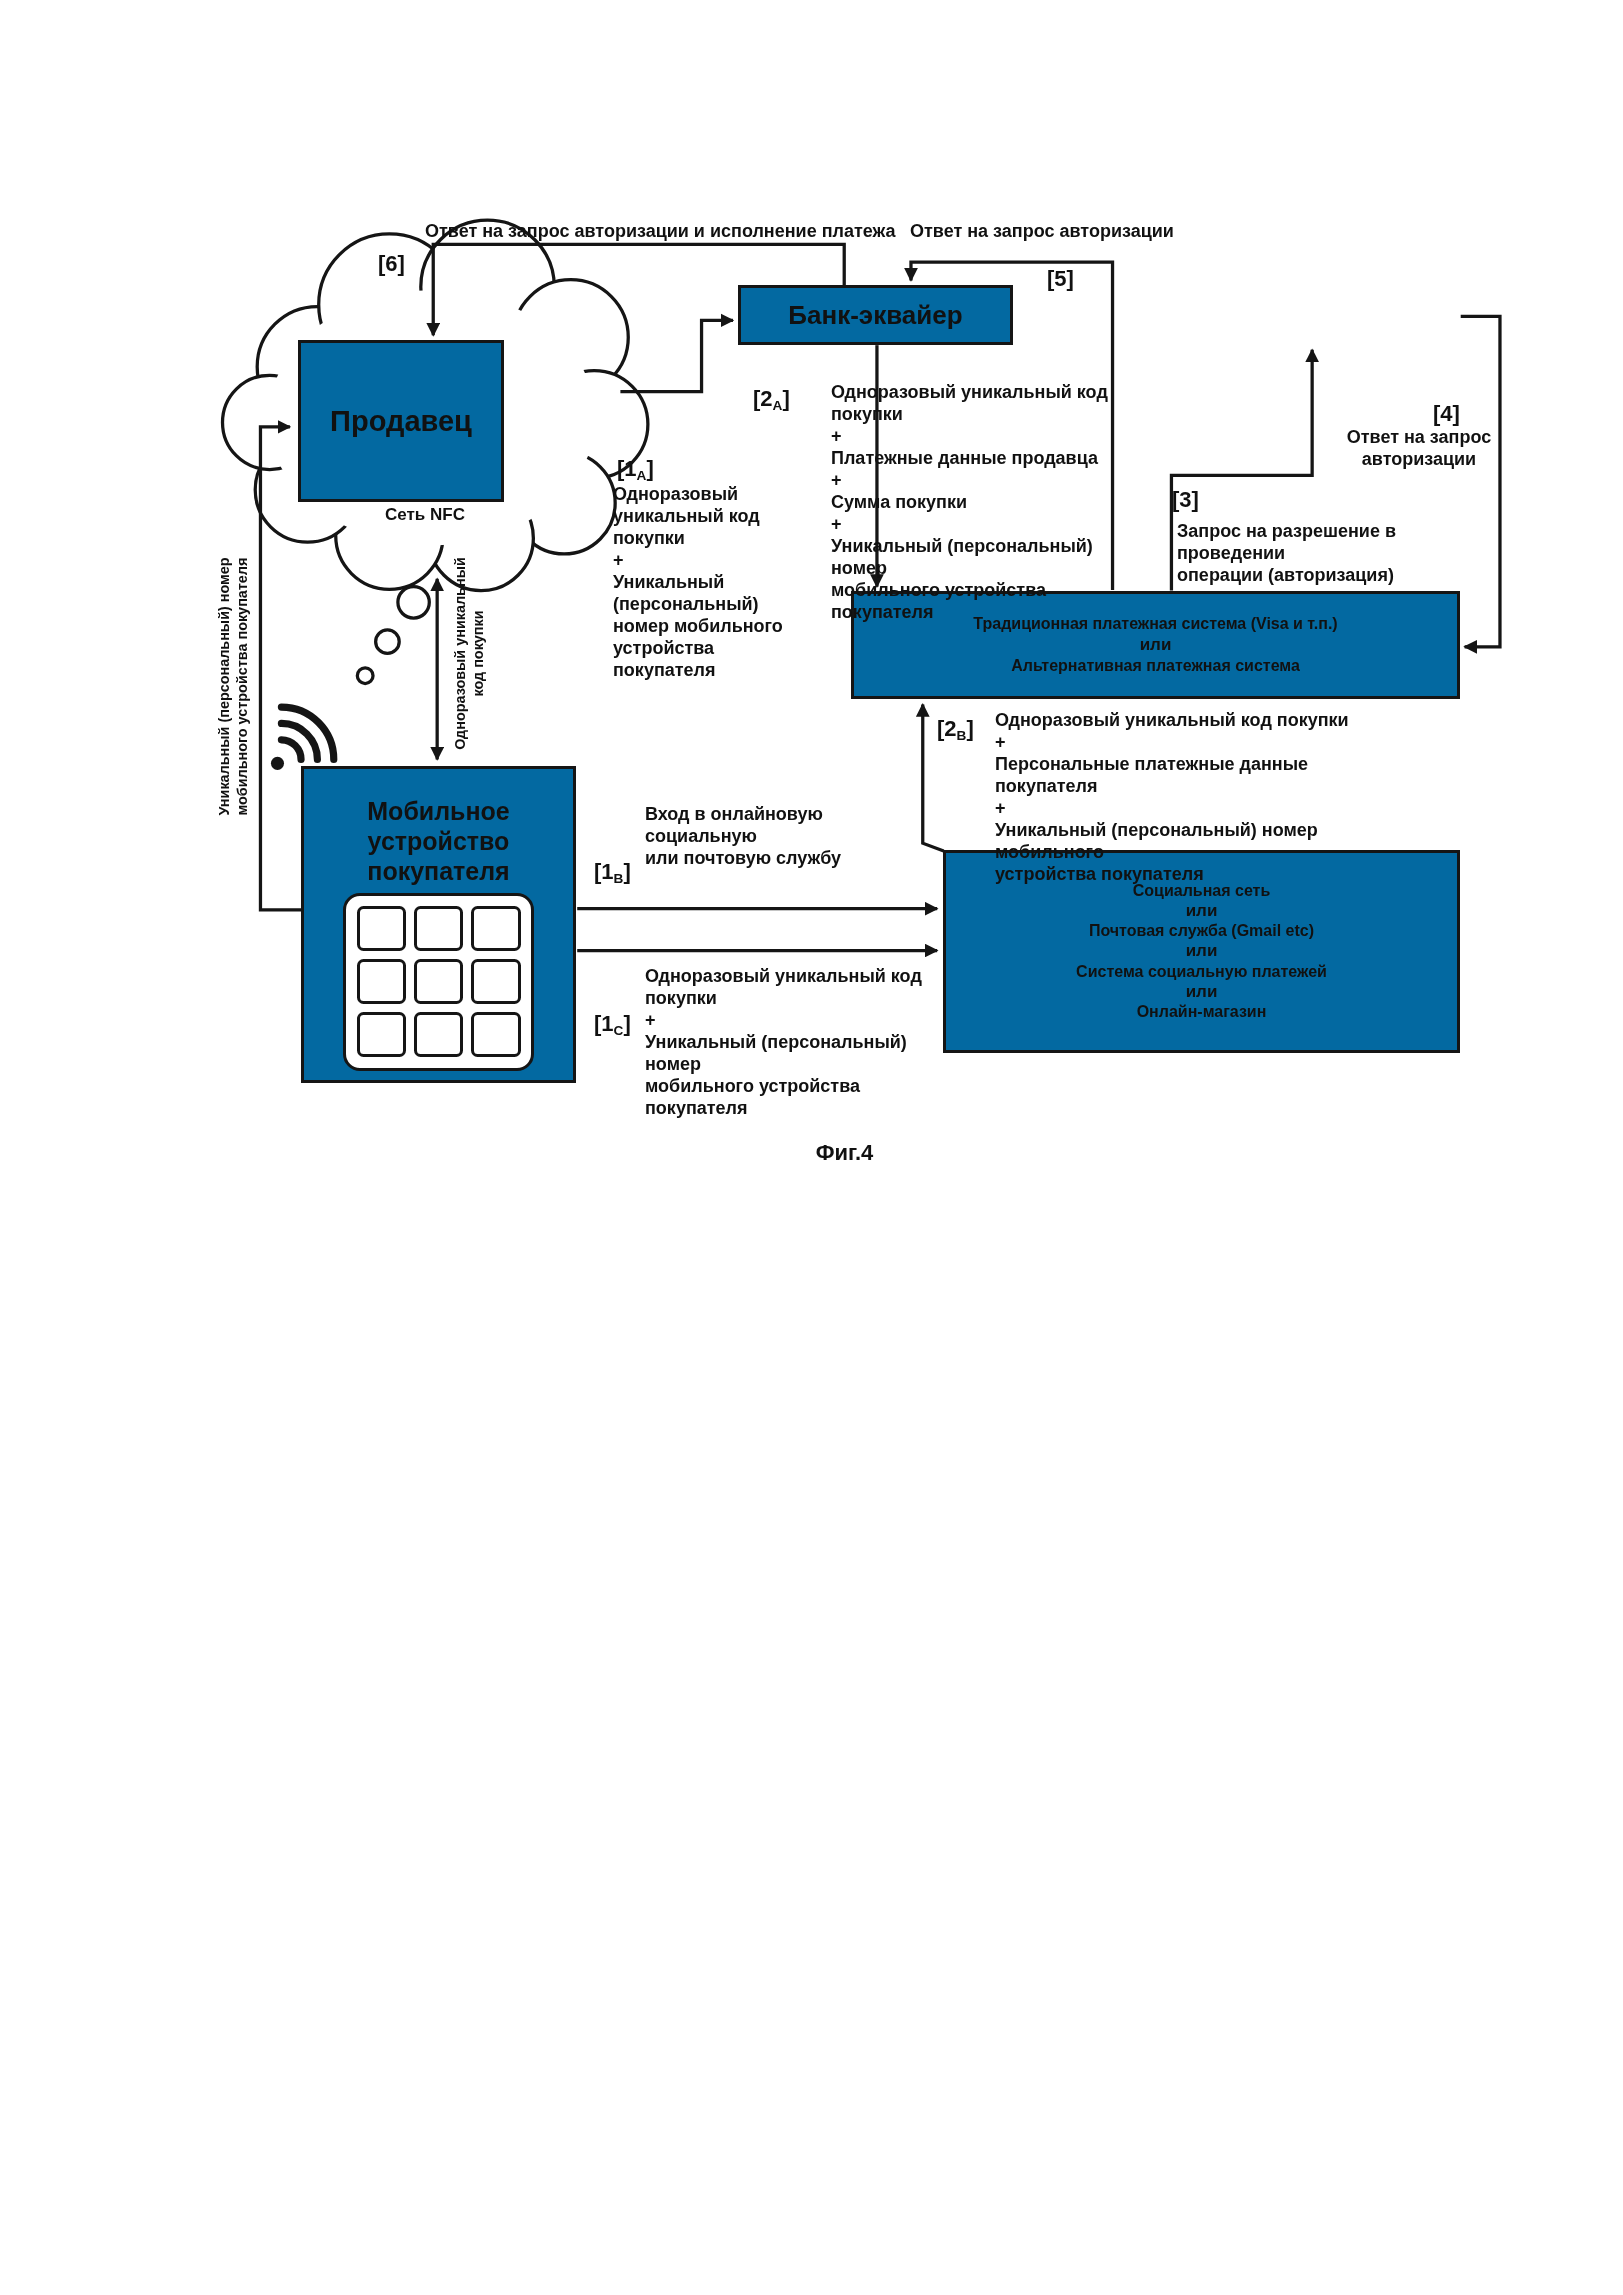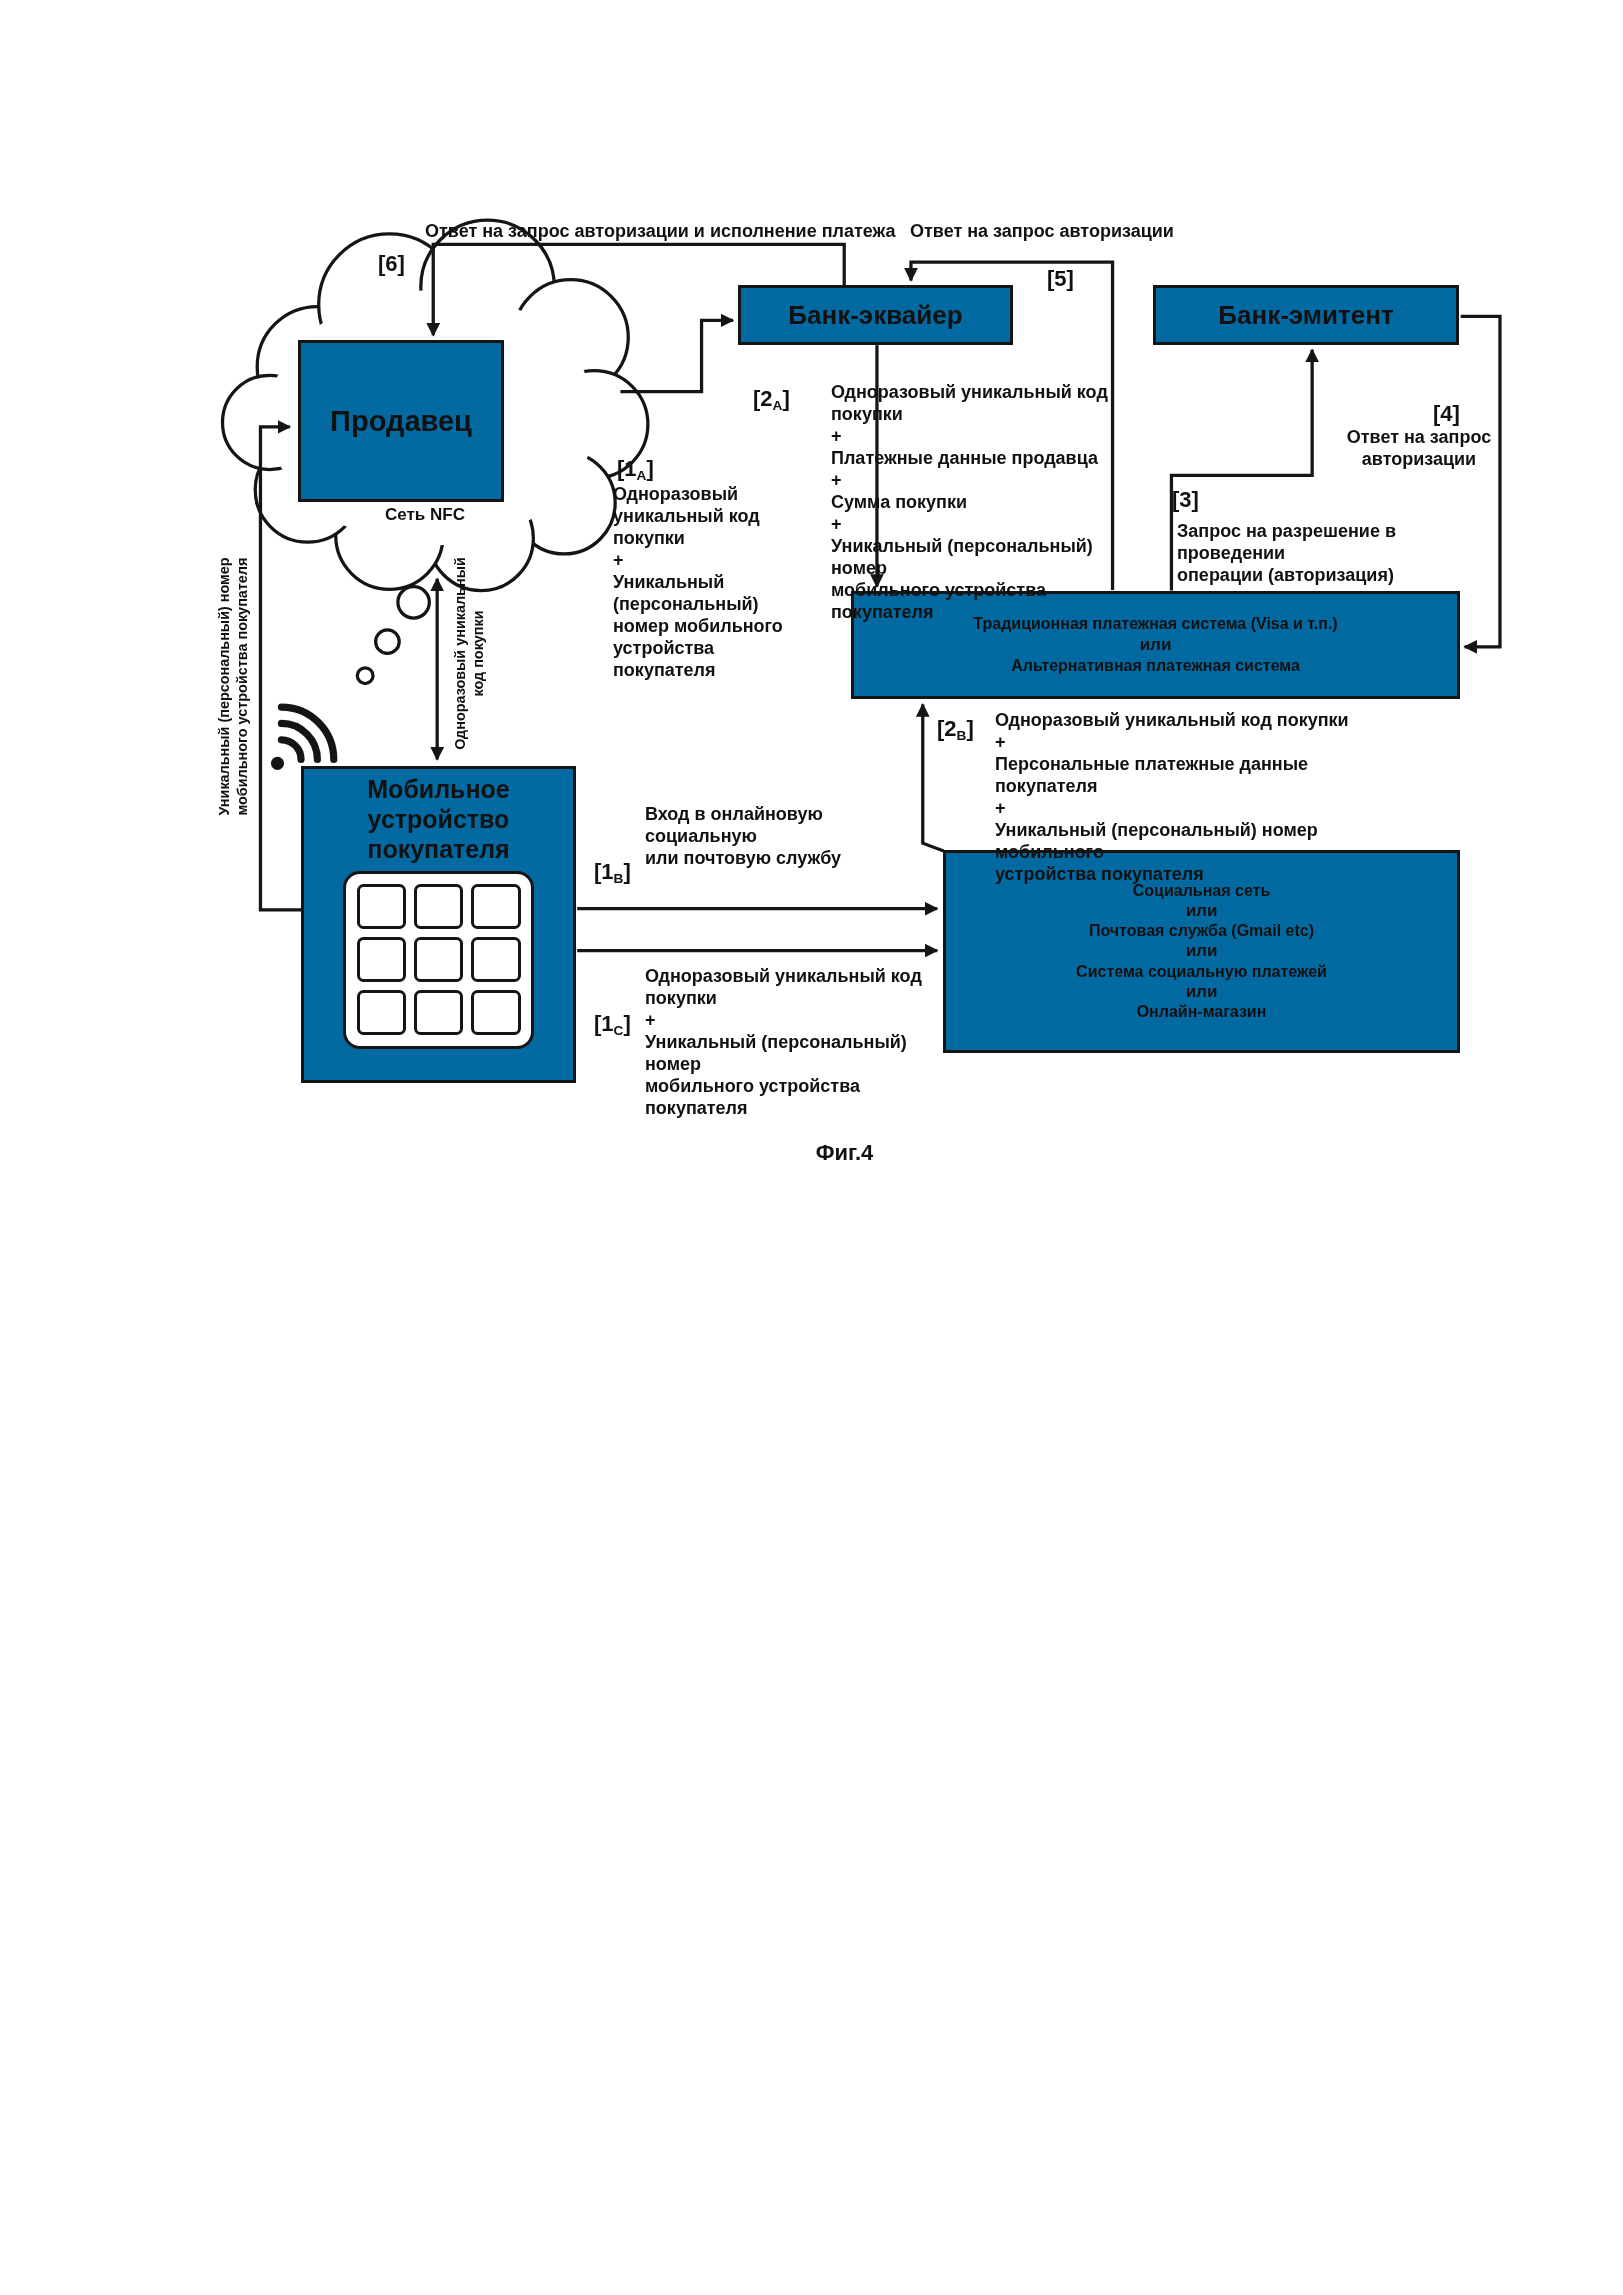--- a/index.html
+++ b/index.html
@@ -101,41 +101,38 @@
   <div class="box t44" style="left:298px;top:340px;width:206px;height:162px;">
     <span>Продавец</span>
   </div>
 
   <div class="nfc-label" style="left:363px;top:505px;width:124px;">Сеть NFC</div>
 
   <div class="box t40" style="left:738px;top:285px;width:275px;height:60px;">
     <span>Банк-эквайер</span>
   </div>
 
-  <div class="box t40" style="left:1153px;top:285px;width:306px;height:60px;">
-    <span>Банк-эмитент</span>
-  </div>
 
   <div class="box box-col payment-inner" style="left:851px;top:591px;width:609px;height:108px;">
     <div class="big">Традиционная платежная система (Visa и т.п.)</div>
     <div class="or">или</div>
     <div class="big">Альтернативная платежная система</div>
   </div>
 
   <div class="box box-col" style="left:943px;top:850px;width:517px;height:203px;justify-content:center;">
     <div class="big">Социальная сеть</div>
     <div class="or">или</div>
     <div class="big">Почтовая служба (Gmail etc)</div>
     <div class="or">или</div>
     <div class="big">Система социальную платежей</div>
     <div class="or">или</div>
     <div class="big">Онлайн-магазин</div>
   </div>
 
-  <div class="box box-col" style="left:301px;top:766px;width:275px;height:317px;justify-content:flex-start;padding-top:5px;">
+  <div class="box box-col" style="left:301px;top:766px;width:275px;height:317px;justify-content:flex-start;padding-top:27px;">
     <div class="mobile-title">Мобильное
 устройство
 покупателя</div>
     <div class="keypad">
       <div class="key"></div>
       <div class="key"></div>
       <div class="key"></div>
       <div class="key"></div>
       <div class="key"></div>
       <div class="key"></div>

